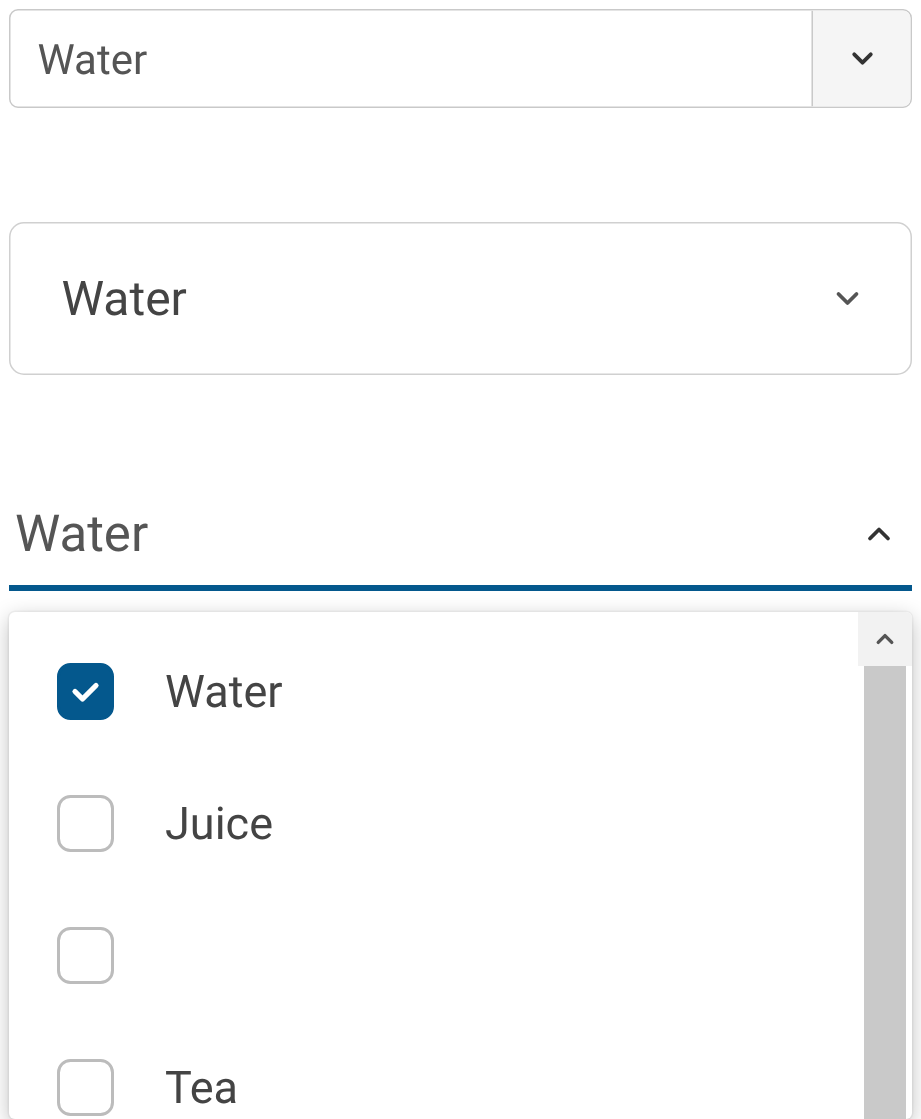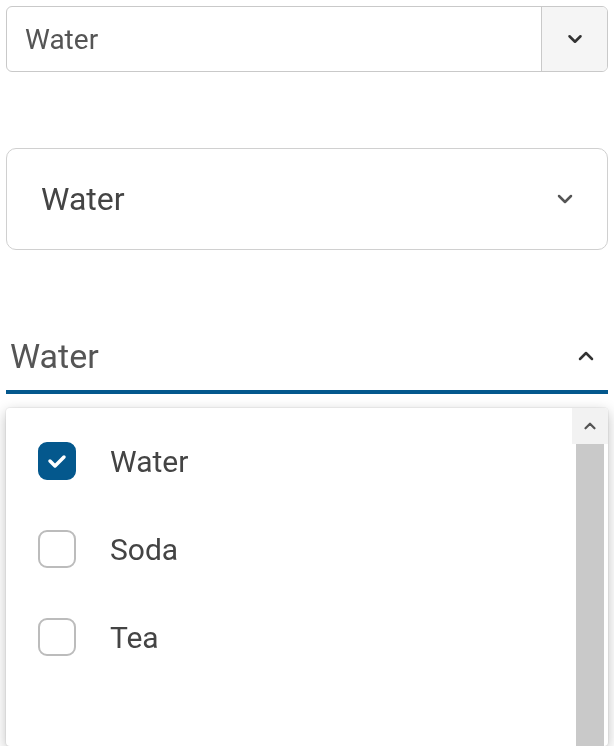--- a/index.html
+++ b/index.html
@@ -175,21 +175,24 @@
         <div class="menu-item">
           <span class="chk checked">
             <svg width="24" height="24" viewBox="0 0 24 24" fill="none" stroke="#fff" stroke-width="3.5" stroke-linecap="round" stroke-linejoin="round">
               <polyline points="5 12 10 17 19 8"></polyline>
             </svg>
           </span>
           <span>Water</span>
         </div>
         <div class="menu-item">
           <span class="chk"></span>
-          <span>Soda</span>
+          <span>Juice</span>
+        </div>
+        <div class="menu-item">
+          <span class="chk"></span>
         </div>
         <div class="menu-item">
           <span class="chk"></span>
           <span>Tea</span>
         </div>
       </div>
     <div class="scroll-col">
       <div class="scroll-up-btn">
         <span class="chev">
           <svg width="18" height="18" viewBox="0 0 24 24" fill="none" stroke="#555" stroke-width="3" stroke-linecap="round" stroke-linejoin="round">

